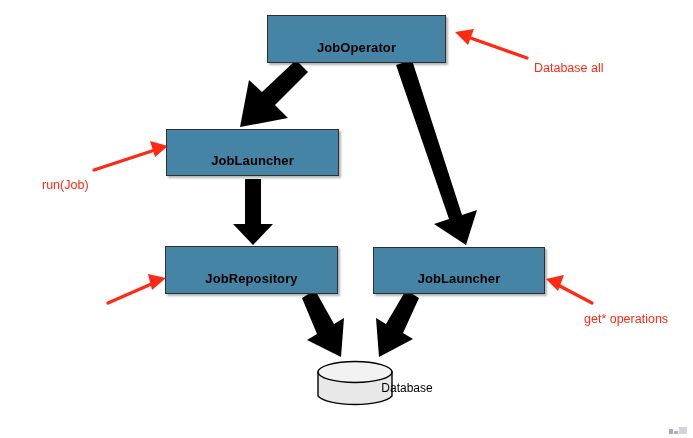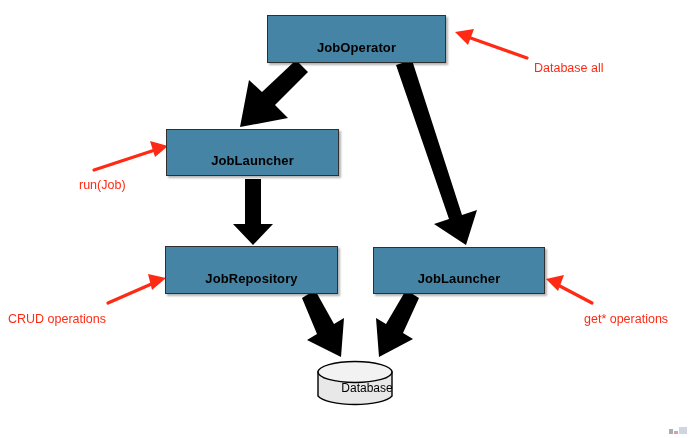--- a/index.html
+++ b/index.html
@@ -134,27 +134,26 @@
   </div>
 
   <div class="node-box" style="left:166px; top:129px; width:173px; height:47px;">
     <span class="node-label">JobLauncher</span>
   </div>
 
   <div class="node-box" style="left:373px; top:247px; width:172px; height:47px;">
     <span class="node-label">JobLauncher</span>
   </div>
 
-  <div class="db-label" style="left:317px; top:381px; width:100px;">Database</div>
+  <div class="db-label" style="left:317px; top:381px; width:100px;padding-left:40px;">Database</div>
 
   <div class="annotation" style="left:534px; top:61px;">Database all</div>
 
-  <div class="annotation" style="left:42px; top:178px;margin-left:37px;">run(Job)</div>
+  <div class="annotation" style="left:42px; top:178px;">run(Job)</div>
 
-  <div class="annotation" style="left:8px; top:312px;">CRUD operations</div>
 
   <div class="annotation" style="left:584px; top:312px;">get* operations</div>
 
   <div class="watermark">
     <span class="wm-a"></span>
     <span class="wm-b"></span>
     <span class="wm-c"></span>
   </div>
 
 </div>

